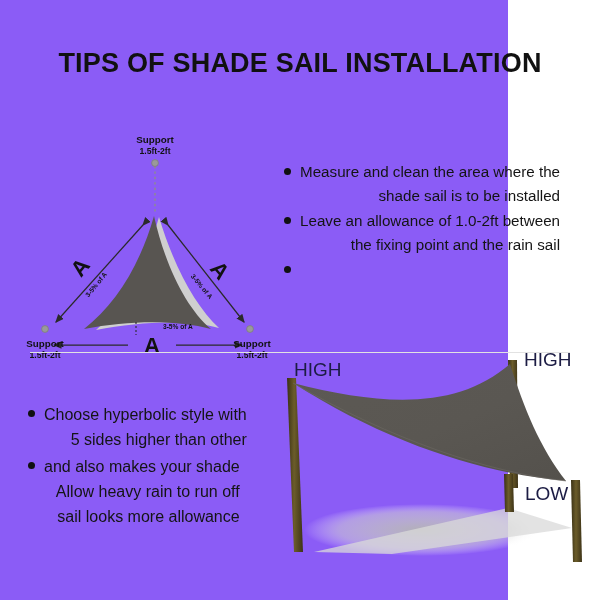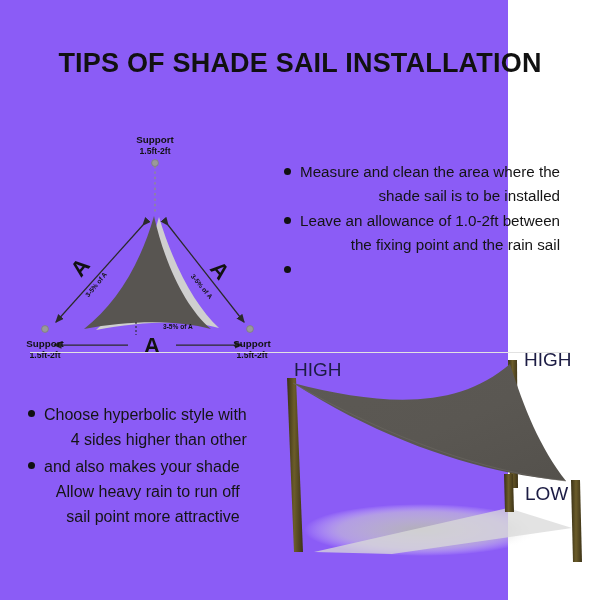--- a/index.html
+++ b/index.html
@@ -131,29 +131,29 @@
     </div>
   </div>
 
   <div class="divider"></div>
 
   <div class="bullets" id="bullets-left">
     <div class="bullet-row">
       <div class="bullet-dot"></div>
       <div class="bullet-text">
         <span>Choose hyperbolic style with</span>
-        <span>4 sides higher than other</span>
+        <span>5 sides higher than other</span>
       </div>
     </div>
     <div class="bullet-row">
       <div class="bullet-dot"></div>
       <div class="bullet-text">
         <span>and also makes your shade</span>
         <span>Allow heavy rain to run off</span>
-        <span>sail point more attractive</span>
+        <span>sail looks more allowance</span>
       </div>
     </div>
   </div>
 
   <div class="panel" id="hyperbolic-panel" style="left:272px;top:348px;width:328px;height:244px;">
     <svg width="328" height="244" viewBox="0 0 328 244" xmlns="http://www.w3.org/2000/svg">
       <defs>
         <linearGradient id="postgrad" x1="0" y1="0" x2="1" y2="0">
           <stop offset="0%" stop-color="#3a3116"></stop>
           <stop offset="45%" stop-color="#6b5c2a"></stop>

